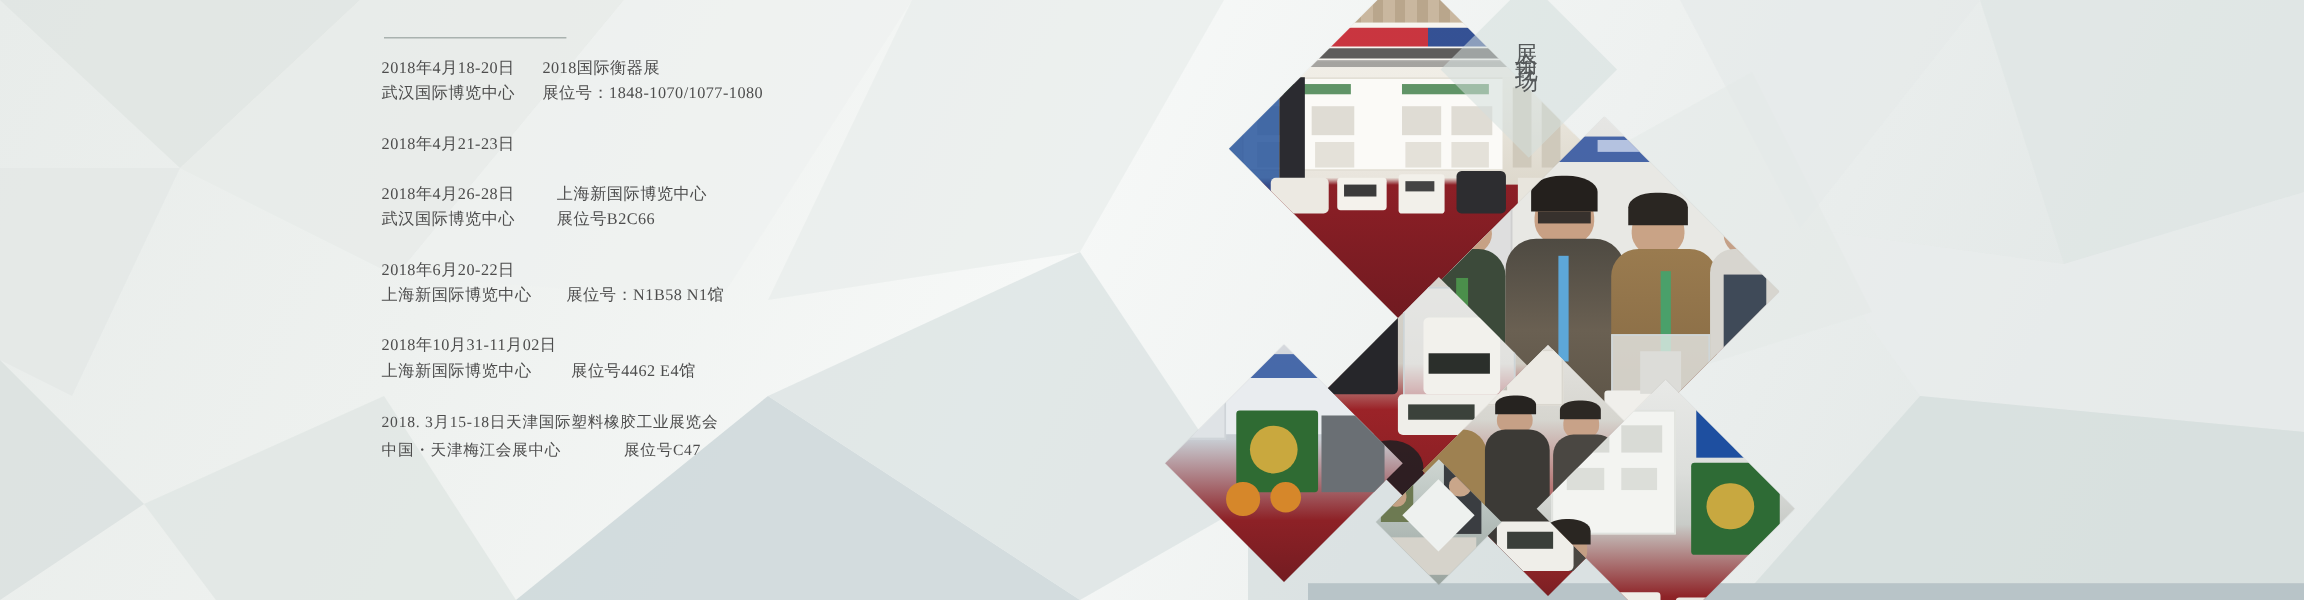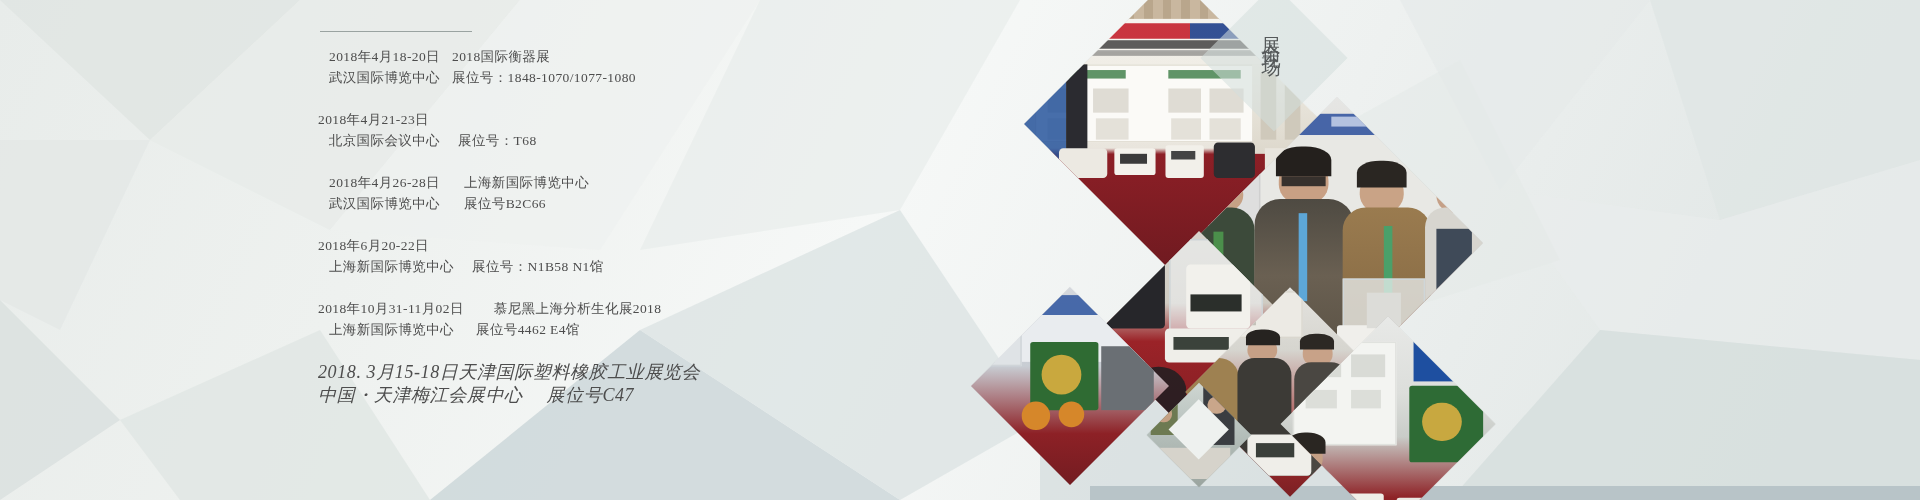--- a/index.html
+++ b/index.html
@@ -40,26 +40,26 @@
   }
   .event { margin-bottom:21px; }
   .event-line {
     display:flex;
     font-size:13.5px;
     color:#4d4d4d;
     line-height:21px;
     letter-spacing:.4px;
     white-space:nowrap;
   }
-  .event-line .col-a { min-width:122px;text-align:right; }
+  .event-line .col-a { min-width:122px; }
   .event-line .col-b { padding-left:12px; }
   .event.wide .col-a { min-width:0; }
   .event.wide .col-b { padding-left:30px; }
 
-  .event.last .event-line { font-size:18px; letter-spacing:.6px; line-height:23px;font-style:italic; }
+  .event.last .event-line { font-size:13px; letter-spacing:.6px; line-height:23px; }
   .event.last .col-a { min-width:0; }
   .event.last .col-b { padding-left:24px; }
 
   
   #collage {
     position:absolute;
     left:1020px; top:0;
     width:400px; height:500px;
     z-index:5;
   }
@@ -149,24 +149,20 @@
       <div class="event-line">
         <span class="col-a">武汉国际博览中心</span>
         <span class="col-b">展位号：1848-1070/1077-1080</span>
       </div>
     </div>
 
     <div class="event wide">
       <div class="event-line">
         <span class="col-a">2018年4月21-23日</span>
       </div>
-      <div class="event-line">
-        <span class="col-a" style="min-width:122px">北京国际会议中心</span>
-        <span class="col-b" style="padding-left:18px">展位号：T68</span>
-      </div>
     </div>
 
     <div class="event">
       <div class="event-line">
         <span class="col-a">2018年4月26-28日</span>
         <span class="col-b" style="padding-left:24px">上海新国际博览中心</span>
       </div>
       <div class="event-line">
         <span class="col-a">武汉国际博览中心</span>
         <span class="col-b" style="padding-left:24px">展位号B2C66</span>
@@ -179,21 +175,20 @@
       </div>
       <div class="event-line">
         <span class="col-a" style="min-width:136px">上海新国际博览中心</span>
         <span class="col-b" style="padding-left:18px">展位号：N1B58 N1馆</span>
       </div>
     </div>
 
     <div class="event wide">
       <div class="event-line">
         <span class="col-a">2018年10月31-11月02日</span>
-        <span class="col-b">慕尼黑上海分析生化展2018</span>
       </div>
       <div class="event-line">
         <span class="col-a" style="min-width:136px">上海新国际博览中心</span>
         <span class="col-b" style="padding-left:22px">展位号4462 E4馆</span>
       </div>
     </div>
 
     <div class="event last">
       <div class="event-line">
         <span class="col-a">2018. 3月15-18日天津国际塑料橡胶工业展览会</span>

